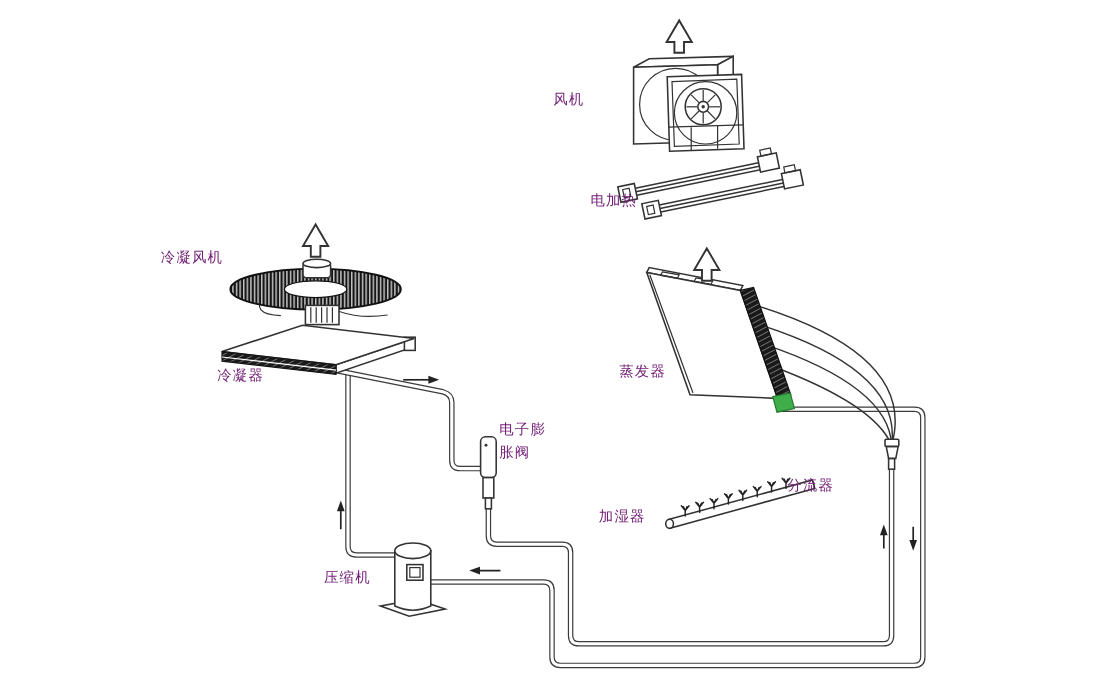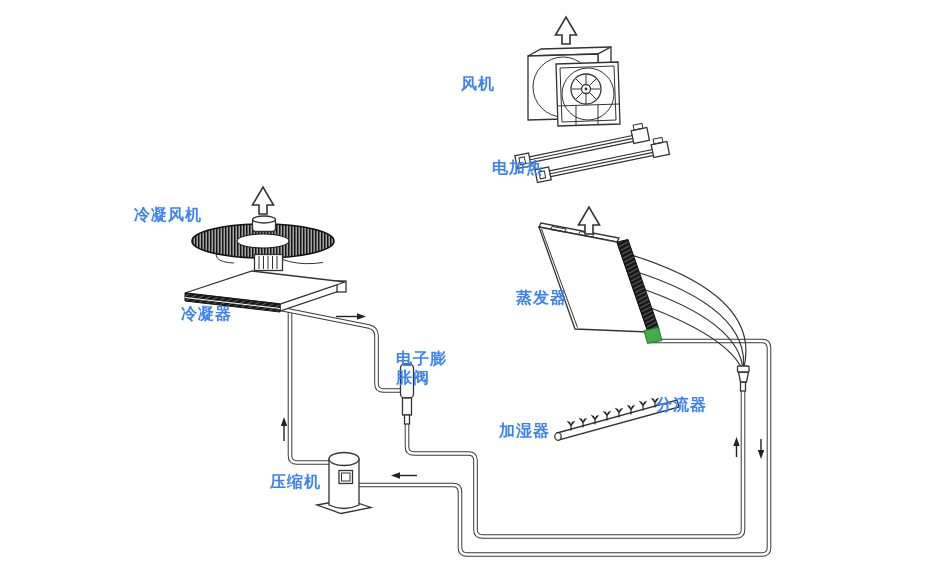--- a/index.html
+++ b/index.html
@@ -6,27 +6,26 @@
   #stage{
     position:relative;
     width:928px;height:573px;
     background:#ffffff;
     overflow:hidden;
     font-family:"DejaVu Serif", serif;
   }
   svg{position:absolute;left:0;top:0;}
   .lbl{
     position:absolute;
-    font-size:16px;
-    color:#3b82f6;
+    font-size:12px;
+    color:#701a75;
     letter-spacing:1px;
     white-space:nowrap;
     line-height:19px;
     user-select:none;
-    font-weight:bold;
   }
   
   .po{fill:none;stroke:#3b3b3b;stroke-width:4.6;stroke-linejoin:round;stroke-linecap:round;}
   .pi{fill:none;stroke:#ffffff;stroke-width:2.6;stroke-linejoin:round;stroke-linecap:round;}
   .ln{fill:none;stroke:#333;stroke-width:1.2;}
   .shape{fill:#ffffff;stroke:#333;stroke-width:1.3;}
   .thin{fill:none;stroke:#333;stroke-width:1;}
   .flow{stroke:#222;stroke-width:1.4;fill:none;}
   .flowhead{fill:#222;stroke:none;}
 </style>
@@ -218,22 +217,22 @@
   <g>
     <line class="flow" x1="761" y1="439" x2="761" y2="452"></line>
     <polygon class="flowhead" points="761,459 757.8,450 764.2,450"></polygon>
   </g>
 </svg>
 
 <div class="lbl" style="left:461px;top:74px">风机</div>
 <div class="lbl" style="left:492px;top:158px">电加热</div>
 <div class="lbl" style="left:134px;top:205px">冷凝风机</div>
 <div class="lbl" style="left:181px;top:304px">冷凝器</div>
-<div class="lbl" style="left:396px;top:349px">
+<div class="lbl" style="left:416px;top:349px">
   <span style="display:block">电子膨</span>
   <span style="display:block">胀阀</span>
 </div>
-<div class="lbl" style="left:516px;top:288px">蒸发器</div>
+<div class="lbl" style="left:516px;top:300px">蒸发器</div>
 <div class="lbl" style="left:499px;top:421px">加湿器</div>
 <div class="lbl" style="left:656px;top:395px">分流器</div>
 <div class="lbl" style="left:270px;top:472px">压缩机</div>
 
 </div>
 
 </body></html>

